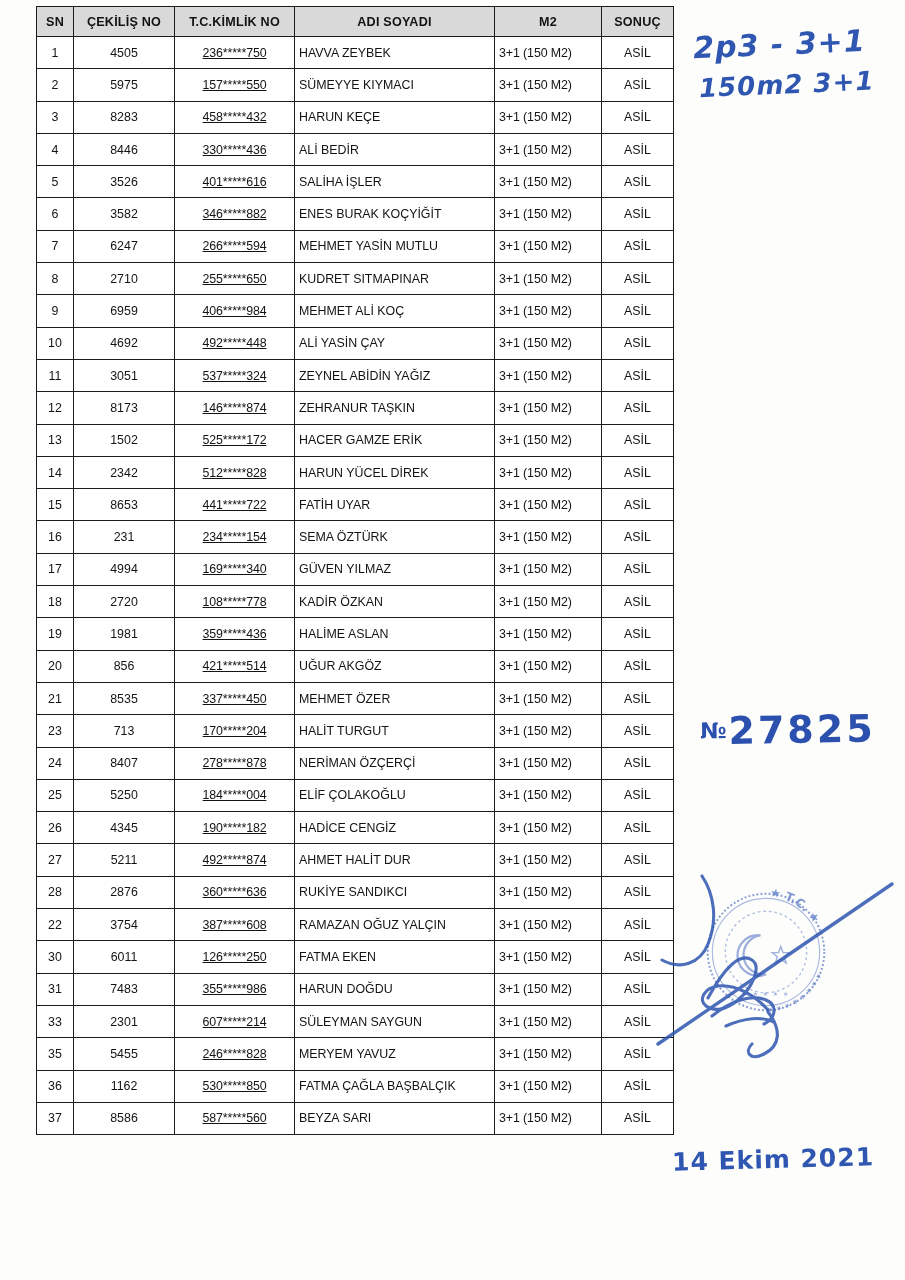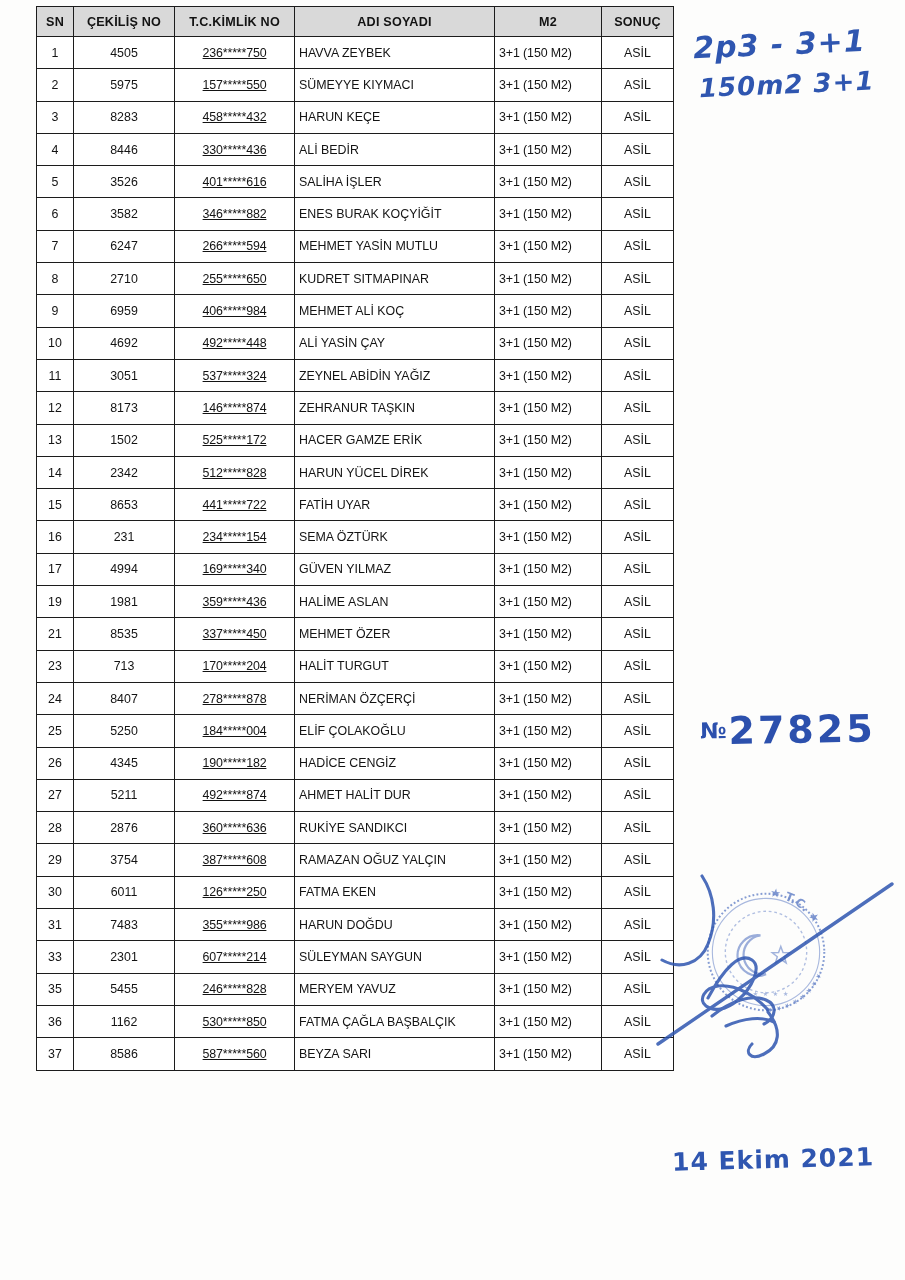--- a/index.html
+++ b/index.html
@@ -312,28 +312,44 @@
           </tr>
           <tr>
             <td class="sn">17</td>
             <td class="cekilis">4994</td>
             <td class="tc">169*****340</td>
             <td class="ad">GÜVEN YILMAZ</td>
             <td class="m2">3+1 (150 M2)</td>
             <td class="sonuc">ASİL</td>
           </tr>
           <tr>
+            <td class="sn">18</td>
+            <td class="cekilis">2720</td>
+            <td class="tc">108*****778</td>
+            <td class="ad">KADİR ÖZKAN</td>
+            <td class="m2">3+1 (150 M2)</td>
+            <td class="sonuc">ASİL</td>
+          </tr>
+          <tr>
             <td class="sn">19</td>
             <td class="cekilis">1981</td>
             <td class="tc">359*****436</td>
             <td class="ad">HALİME ASLAN</td>
             <td class="m2">3+1 (150 M2)</td>
             <td class="sonuc">ASİL</td>
           </tr>
           <tr>
+            <td class="sn">20</td>
+            <td class="cekilis">856</td>
+            <td class="tc">421*****514</td>
+            <td class="ad">UĞUR AKGÖZ</td>
+            <td class="m2">3+1 (150 M2)</td>
+            <td class="sonuc">ASİL</td>
+          </tr>
+          <tr>
             <td class="sn">21</td>
             <td class="cekilis">8535</td>
             <td class="tc">337*****450</td>
             <td class="ad">MEHMET ÖZER</td>
             <td class="m2">3+1 (150 M2)</td>
             <td class="sonuc">ASİL</td>
           </tr>
           <tr>
             <td class="sn">23</td>
             <td class="cekilis">713</td>
@@ -376,21 +392,21 @@
           </tr>
           <tr>
             <td class="sn">28</td>
             <td class="cekilis">2876</td>
             <td class="tc">360*****636</td>
             <td class="ad">RUKİYE SANDIKCI</td>
             <td class="m2">3+1 (150 M2)</td>
             <td class="sonuc">ASİL</td>
           </tr>
           <tr>
-            <td class="sn">29</td>
+            <td class="sn">22</td>
             <td class="cekilis">3754</td>
             <td class="tc">387*****608</td>
             <td class="ad">RAMAZAN OĞUZ YALÇIN</td>
             <td class="m2">3+1 (150 M2)</td>
             <td class="sonuc">ASİL</td>
           </tr>
           <tr>
             <td class="sn">30</td>
             <td class="cekilis">6011</td>
             <td class="tc">126*****250</td>

